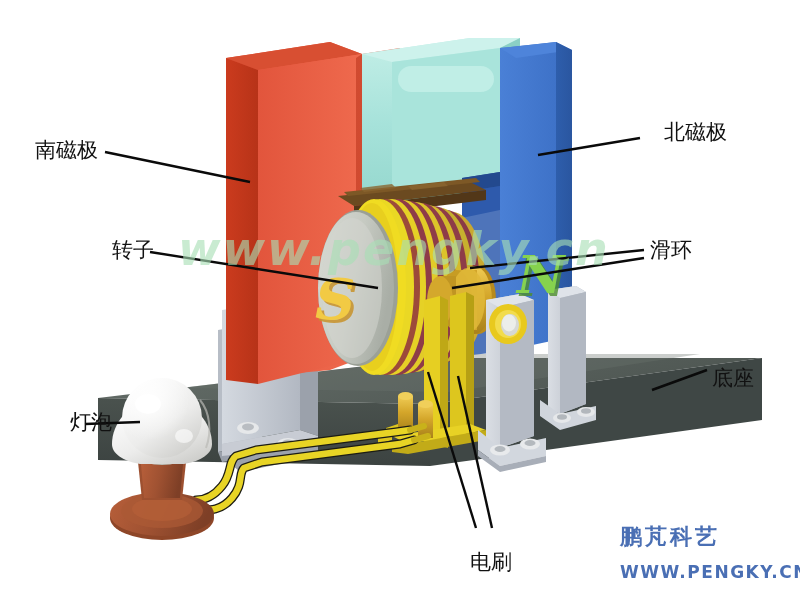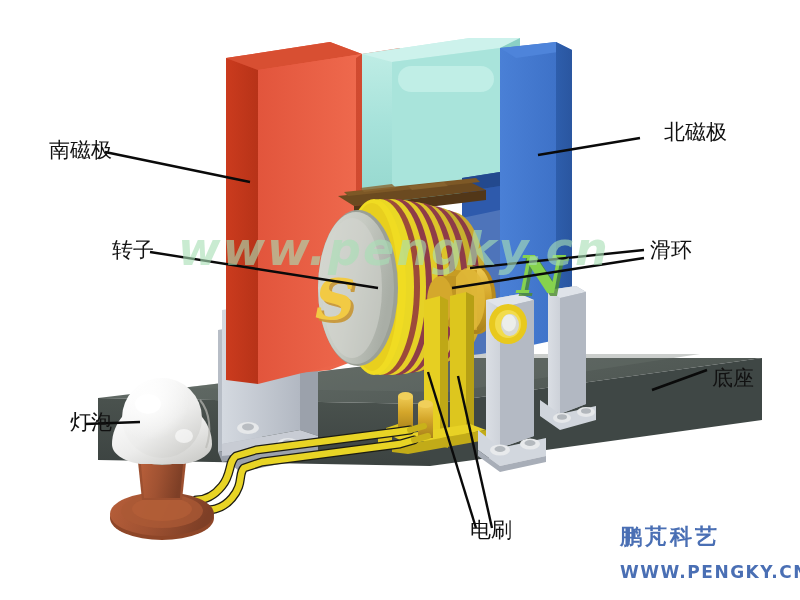--- a/index.html
+++ b/index.html
@@ -333,24 +333,24 @@
       <line x1="644" y1="258" x2="452" y2="288"></line>
       <line x1="707" y1="370" x2="652" y2="390"></line>
       <line x1="85" y1="424" x2="140" y2="422"></line>
       <line x1="476" y1="528" x2="428" y2="372"></line>
       <line x1="492" y1="528" x2="458" y2="376"></line>
     </g>
   </svg>
 
   <div class="wmark">www.pengky.cn</div>
 
-  <div class="label" style="left:49px;top:140px;">南磁极</div>
+  <div class="label" style="left:35px;top:140px;">南磁极</div>
   <div class="label" style="left:112px;top:240px;">转子</div>
   <div class="label" style="left:664px;top:122px;">北磁极</div>
   <div class="label" style="left:650px;top:240px;">滑环</div>
   <div class="label" style="left:712px;top:368px;">底座</div>
   <div class="label" style="left:30px;top:412px;margin-left:40px;">灯泡</div>
-  <div class="label" style="left:470px;top:520px;">电刷</div>
+  <div class="label" style="left:470px;top:552px;">电刷</div>
 
   <div class="logo-cn" style="left:620px;top:522px;">鹏芃科艺</div>
   <div class="logo-url" style="left:620px;top:562px;">WWW.PENGKY.CN</div>
 
 </div>
 
 </body></html>

